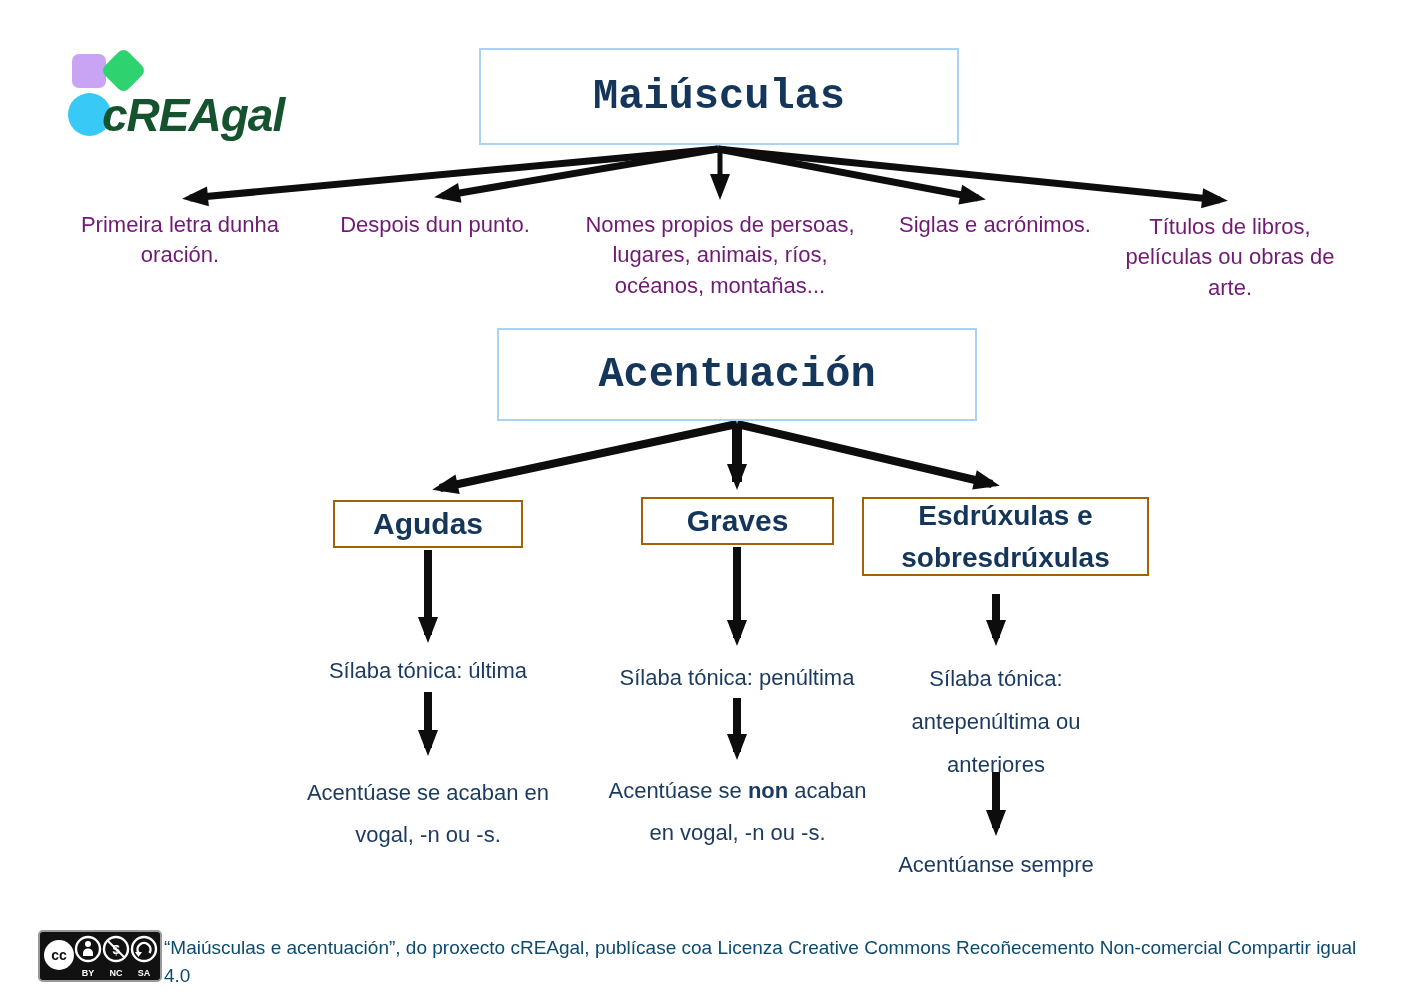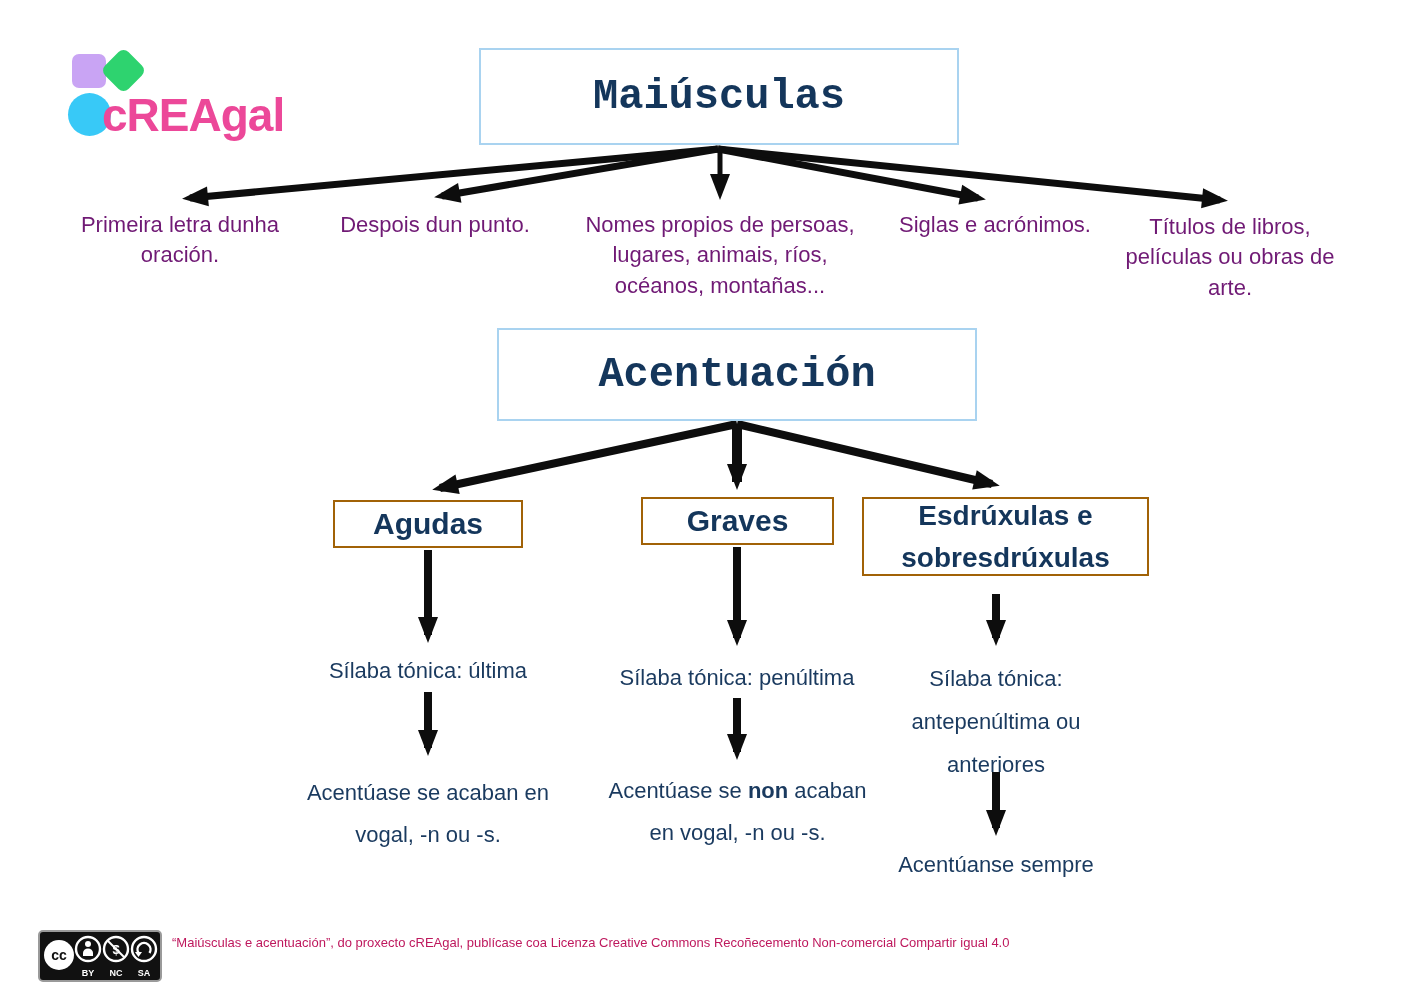--- a/index.html
+++ b/index.html
@@ -17,21 +17,21 @@
   }
 
   
   .logo { position: absolute; left: 68px; top: 50px; width: 300px; height: 92px; }
   .logo-square { position: absolute; left: 4px; top: 4px; width: 34px; height: 34px; border-radius: 7px; background: #c9a4f4; }
   .logo-diamond { position: absolute; left: 39px; top: 4px; width: 33px; height: 33px; border-radius: 7px; background: #2ed36f; transform: rotate(45deg); }
   .logo-circle { position: absolute; left: 0px; top: 43px; width: 43px; height: 43px; border-radius: 50%; background: #38c9f7; }
   .logo-text {
     position: absolute; left: 34px; top: 42px;
     font-size: 46px; font-weight: 600; letter-spacing: -1px;
-    color: #ec4899; line-height: 1;
+    color: #14532d; line-height: 1; font-style: italic;
   }
 
   
   .title-box {
     position: absolute;
     background: #ffffff;
     border: 2px solid #a9d3f0;
     display: flex; align-items: center; justify-content: center;
     font-size: 42px; font-weight: 600; color: #14365b; font-family: Liberation Mono, monospace;
   }
@@ -76,22 +76,22 @@
   .rule-esdruxulas  { left: 876px; top: 850px; width: 240px; line-height: 1.4; }
   .bold-word { font-weight: bold; }
 
   
   .arrows-svg { position: absolute; left: 0; top: 0; width: 1416px; height: 997px; pointer-events: none; }
   .arrow-line { stroke: #0d0d0d; fill: none; }
 
   
   .footer-badge { position: absolute; left: 38px; top: 930px; width: 124px; height: 52px; }
   .footer-text {
-    position: absolute; left: 172px; top: 934px; width: 1218px;
-    font-size: 13px; line-height: 1.45; color: #be185d;
+    position: absolute; left: 164px; top: 934px; width: 1218px;
+    font-size: 19px; line-height: 1.45; color: #0c4a6e;
   }
 </style>
 </head>
 <body>
 
 <div class="page">
 
   <div class="logo">
     <div class="logo-square"></div>
     <div class="logo-diamond"></div>

